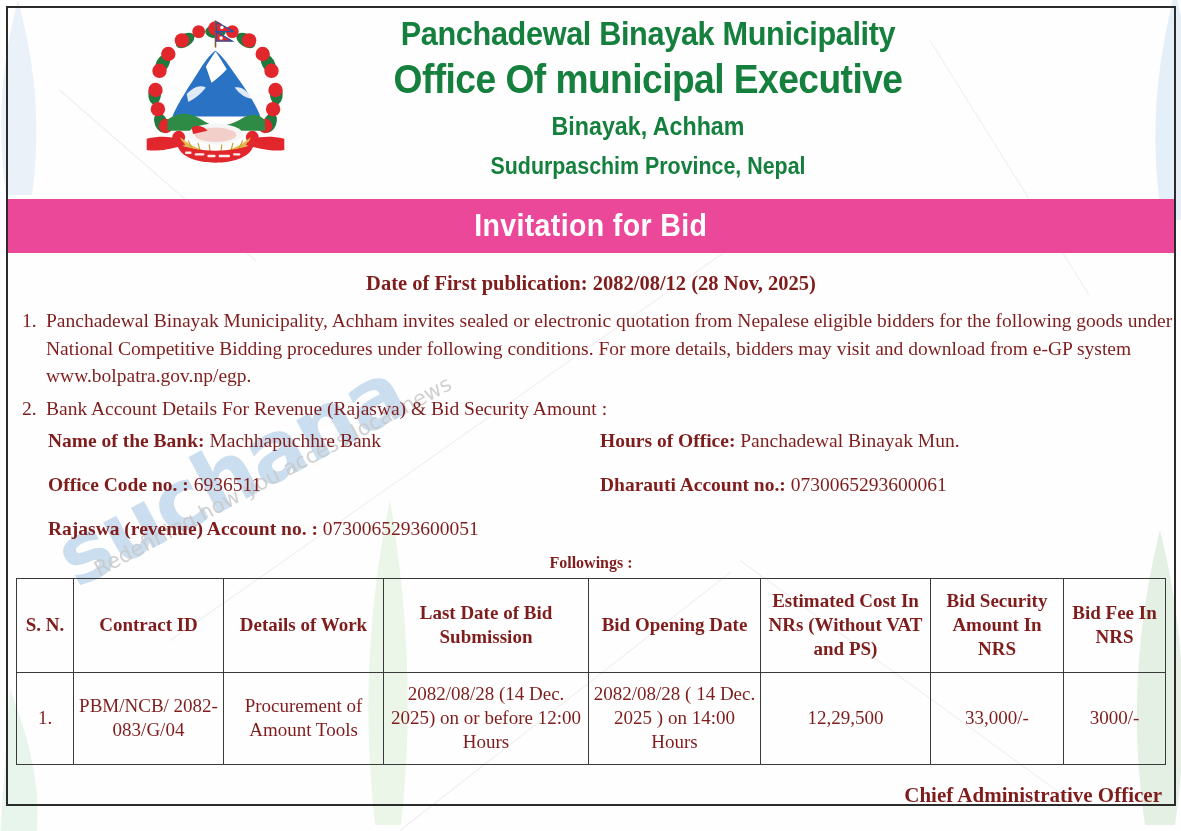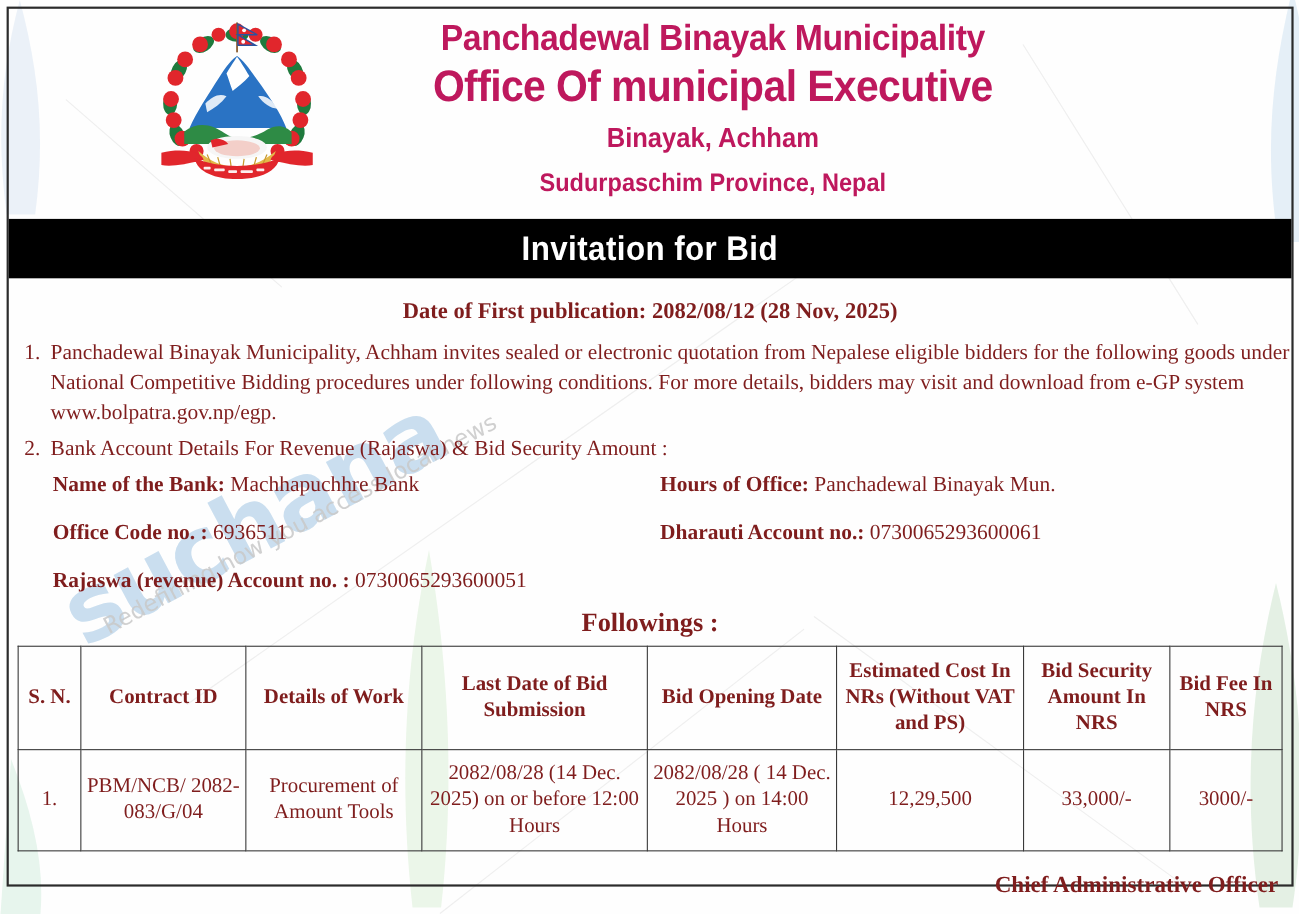--- a/index.html
+++ b/index.html
@@ -93,21 +93,21 @@
     width: 165px;
     height: 160px;
   }
   .head-text {
     position: absolute;
     left: 290px;
     top: 8px;
     width: 700px;
     text-align: center;
     font-family: "Liberation Sans", "DejaVu Sans", sans-serif;
-    color: #be185d;
+    color: #15803d;
   }
   .org-name {
     font-size: 33px;
     font-weight: bold;
     line-height: 1.12;
     letter-spacing: -0.4px;
     transform: scaleX(0.93);
     transform-origin: center;
   }
   .org-office {
@@ -134,21 +134,21 @@
     transform-origin: center;
   }
 
   
   .banner {
     position: absolute;
     left: 8px;
     top: 199px;
     width: 1166px;
     height: 54px;
-    background: #000000;
+    background: #ec4899;
     display: flex;
     align-items: center;
     justify-content: center;
     z-index: 4;
   }
   .banner-title {
     color: #ffffff;
     font-family: "Liberation Sans", "DejaVu Sans", sans-serif;
     font-size: 31px;
     font-weight: bold;
@@ -196,21 +196,21 @@
     display: grid;
     grid-template-columns: 552px auto;
     row-gap: 22px;
     font-size: 19.5px;
   }
   .kv-label { font-weight: bold; }
   .kv-val { font-weight: normal; }
 
   .followings {
     text-align: center;
-    font-size: 24px;
+    font-size: 16px;
     font-weight: bold;
     margin-top: 14px;
     margin-bottom: 6px;
   }
 
   
   .bid-table {
     margin: 0 auto;
     width: 1149px;
     border-collapse: collapse;

